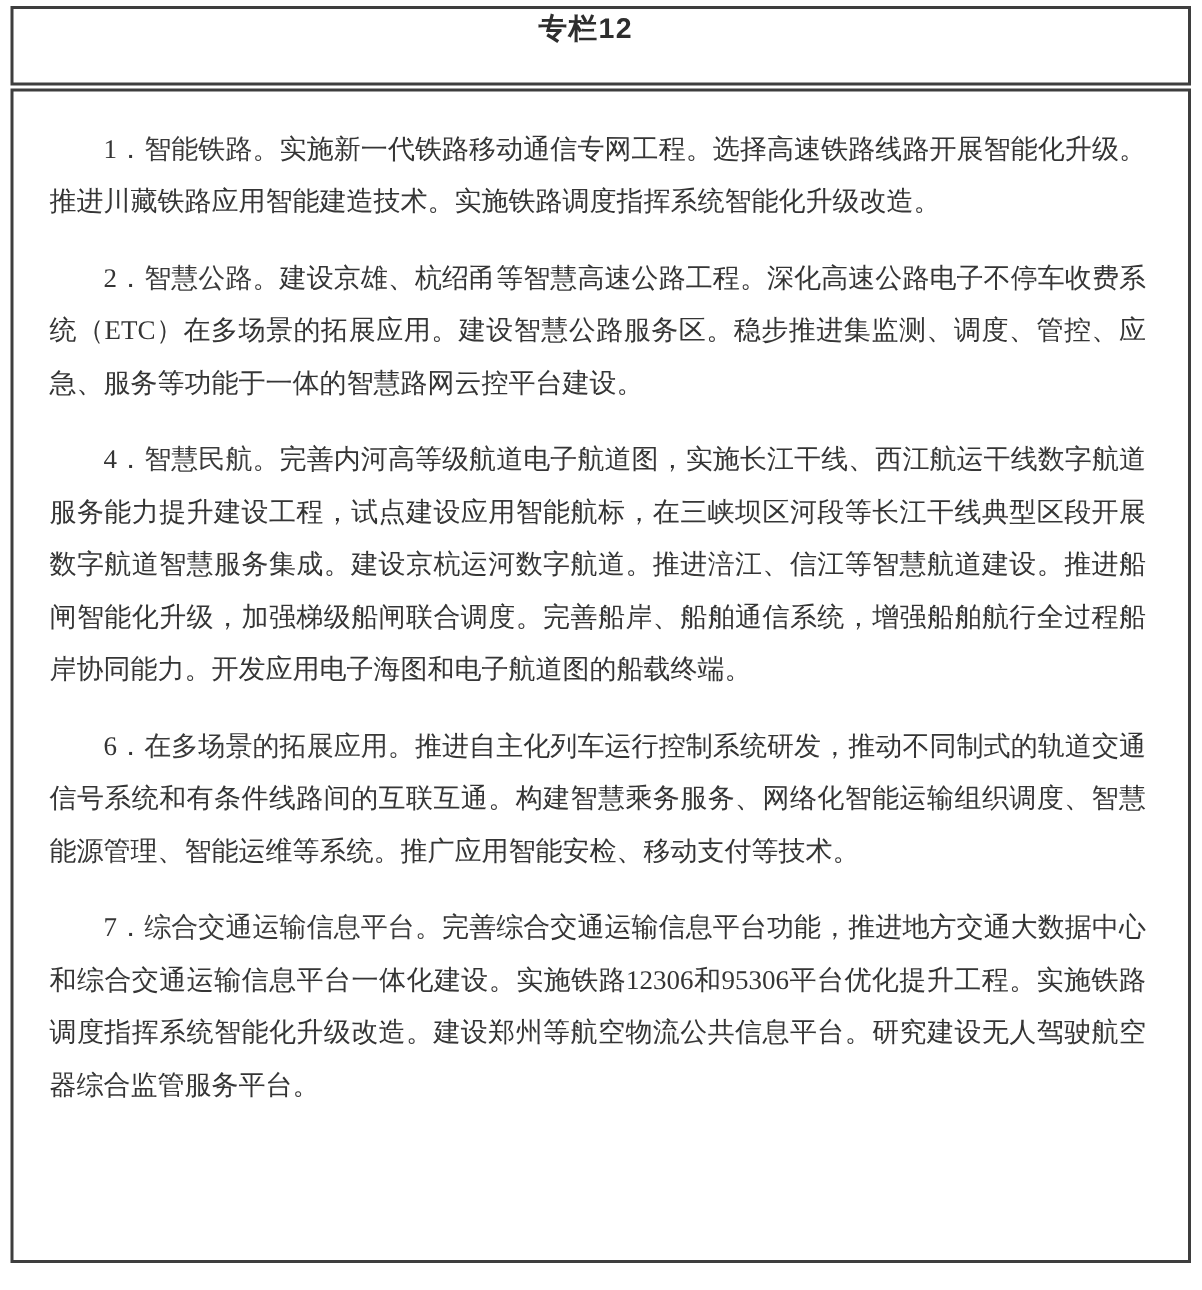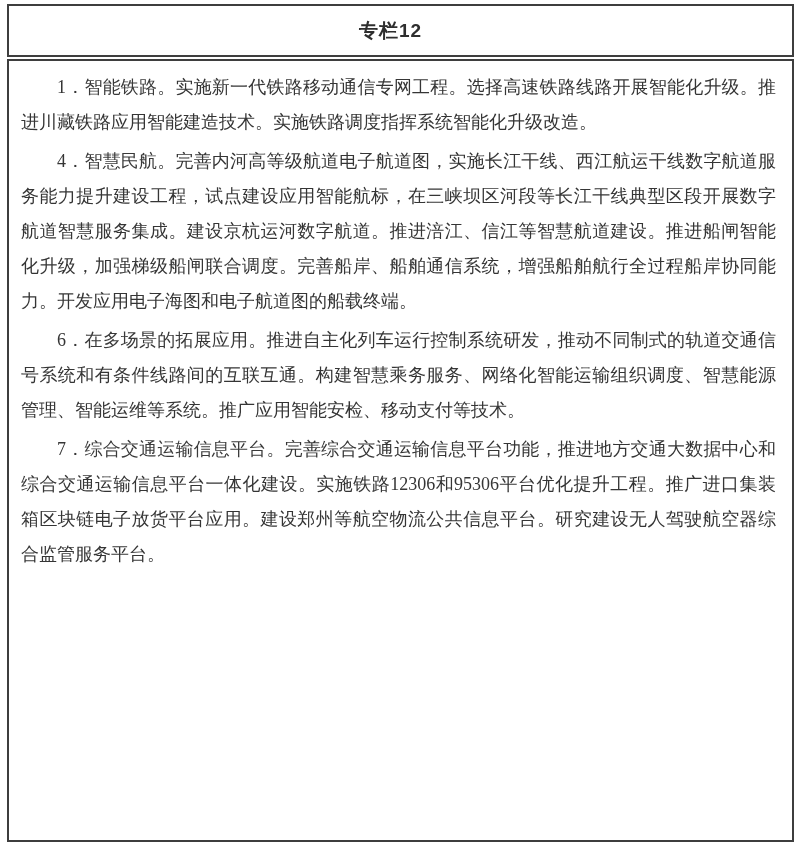--- a/index.html
+++ b/index.html
@@ -16,21 +16,21 @@
     width: 801px;
     height: 860px;
     box-sizing: border-box;
     padding: 4px 7px 0 7px;
   }
   .panel-title-box {
     box-sizing: border-box;
     border: 2px solid #3e3e3e;
     height: 53px;
     display: flex;
-    align-items: center;
+    align-items: flex-start;
     justify-content: center;
     font-family: "Liberation Sans", "DejaVu Sans", sans-serif;
     font-weight: bold;
     font-size: 19px;
     color: #2e2e2e;
     letter-spacing: 1px;
   }
   .panel-title-box .t-prefix {
     margin-right: 20px;
   }
@@ -38,21 +38,21 @@
     box-sizing: border-box;
     border: 2px solid #3e3e3e;
     margin-top: 2px;
     height: 783px;
     padding: 5px 12px 30px 8px;
     font-size: 18px;
     line-height: 35px;
     text-align: justify;
   }
   .para {
-    margin: 4px;
+    margin: 16px;
     text-indent: 2em;
   }
   .p-num {
     color: #353535;
   }
   .p-lead {
     
     font-family: "Liberation Serif", "DejaVu Serif", serif;
     color: #3a3a3a;
   }
@@ -68,30 +68,33 @@
   <div class="panel-title-box">
     <span class="t-prefix">专栏12</span>
   </div>
 
   <div class="panel-body">
 
     <p class="para">
       <span class="p-num">1．</span><span class="p-lead">智能铁路。</span><span class="p-body">实施新一代铁路移动通信专网工程。选择高速铁路线路开展智能化升级。推进川藏铁路应用智能建造技术。实施铁路调度指挥系统智能化升级改造。</span>
     </p>
 
+    <p class="para">
+      <span class="p-num">2．</span><span class="p-lead">智慧公路。</span><span class="p-body">建设京雄、杭绍甬等智慧高速公路工程。深化高速公路电子不停车收费系统（ETC）在多场景的拓展应用。建设智慧公路服务区。稳步推进集监测、调度、管控、应急、服务等功能于一体的智慧路网云控平台建设。</span>
+    </p>
 
 
     <p class="para">
       <span class="p-num">4．</span><span class="p-lead">智慧民航。</span><span class="p-body">完善内河高等级航道电子航道图，实施长江干线、西江航运干线数字航道服务能力提升建设工程，试点建设应用智能航标，在三峡坝区河段等长江干线典型区段开展数字航道智慧服务集成。建设京杭运河数字航道。推进涪江、信江等智慧航道建设。推进船闸智能化升级，加强梯级船闸联合调度。完善船岸、船舶通信系统，增强船舶航行全过程船岸协同能力。开发应用电子海图和电子航道图的船载终端。</span>
     </p>
 
 
     <p class="para">
       <span class="p-num">6．</span><span class="p-lead">在多场景的拓展应用。</span><span class="p-body">推进自主化列车运行控制系统研发，推动不同制式的轨道交通信号系统和有条件线路间的互联互通。构建智慧乘务服务、网络化智能运输组织调度、智慧能源管理、智能运维等系统。推广应用智能安检、移动支付等技术。</span>
     </p>
 
     <p class="para">
-      <span class="p-num">7．</span><span class="p-lead">综合交通运输信息平台。</span><span class="p-body">完善综合交通运输信息平台功能，推进地方交通大数据中心和综合交通运输信息平台一体化建设。实施铁路12306和95306平台优化提升工程。推广进口集装箱区块链电子放货平台应用。建设郑州等航空物流公共信息平台。研究建设无人驾驶航空器综合监管服务平台。</span>
+      <span class="p-num">7．</span><span class="p-lead">综合交通运输信息平台。</span><span class="p-body">完善综合交通运输信息平台功能，推进地方交通大数据中心和综合交通运输信息平台一体化建设。实施铁路12306和95306平台优化提升工程。实施铁路调度指挥系统智能化升级改造。建设郑州等航空物流公共信息平台。研究建设无人驾驶航空器综合监管服务平台。</span>
     </p>
 
   </div>
 
 </div>
 
 </body></html>

